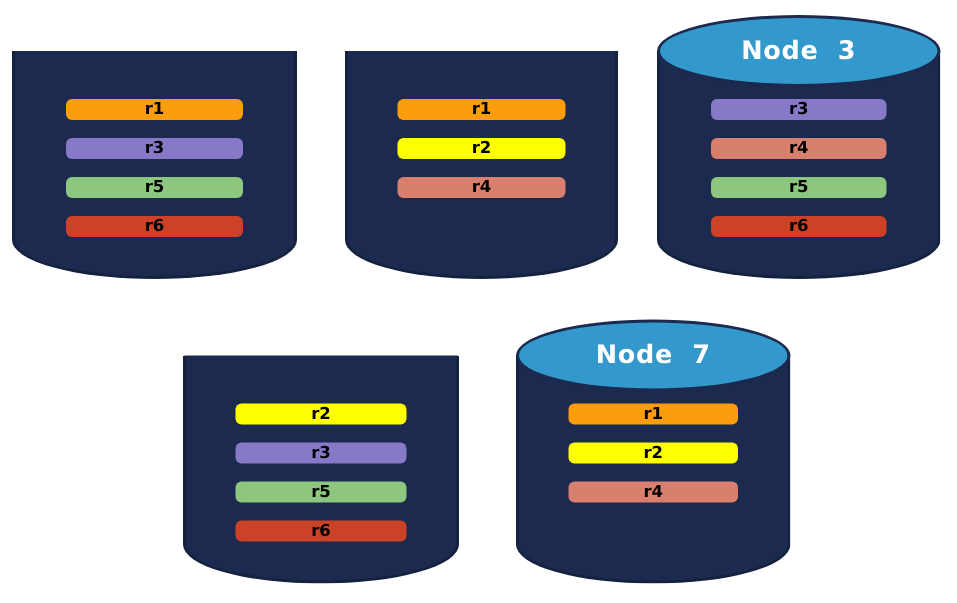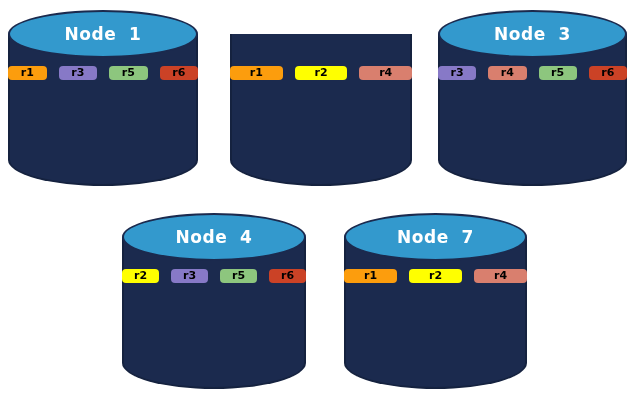--- a/index.html
+++ b/index.html
@@ -56,21 +56,21 @@
     font-weight: bold;
     white-space: pre;
     letter-spacing: 0.5px;
     text-align: center;
   }
   .bars {
     position: absolute;
     left: 0; right: 0;
     top: 56px;
     display: flex;
-    flex-direction: row;
+    flex-direction: column;
     align-items: center;
     gap: 12px;
     z-index: 3;
   }
   .bar {
     width: 62%;
     height: 14px;
     border-radius: 4px;
     color: #000000;
     font-size: 11px;
@@ -79,23 +79,20 @@
     text-align: center;
   }
 </style>
 </head>
 <body>
 
 <div class="canvas">
 
   <div class="node node1">
     <div class="cyl-body"></div>
-    <div class="cyl-top">
-      <span class="cyl-title">Node  1</span>
-    </div>
     <div class="bars">
       <div class="bar" style="background: rgb(252, 157, 13);">r1</div>
       <div class="bar" style="background: rgb(135, 121, 199);">r3</div>
       <div class="bar" style="background: rgb(141, 198, 126);">r5</div>
       <div class="bar" style="background: rgb(203, 66, 38);">r6</div>
     </div>
   </div>
 
   <div class="node node2">
     <div class="cyl-body"></div>
@@ -114,23 +111,20 @@
     <div class="bars">
       <div class="bar" style="background: rgb(135, 121, 199);">r3</div>
       <div class="bar" style="background: rgb(217, 127, 110);">r4</div>
       <div class="bar" style="background: rgb(141, 198, 126);">r5</div>
       <div class="bar" style="background: rgb(203, 66, 38);">r6</div>
     </div>
   </div>
 
   <div class="node node4">
     <div class="cyl-body"></div>
-    <div class="cyl-top">
-      <span class="cyl-title">Node  4</span>
-    </div>
     <div class="bars">
       <div class="bar" style="background: rgb(255, 255, 0);">r2</div>
       <div class="bar" style="background: rgb(135, 121, 199);">r3</div>
       <div class="bar" style="background: rgb(141, 198, 126);">r5</div>
       <div class="bar" style="background: rgb(203, 66, 38);">r6</div>
     </div>
   </div>
 
   <div class="node node5">
     <div class="cyl-body"></div>

